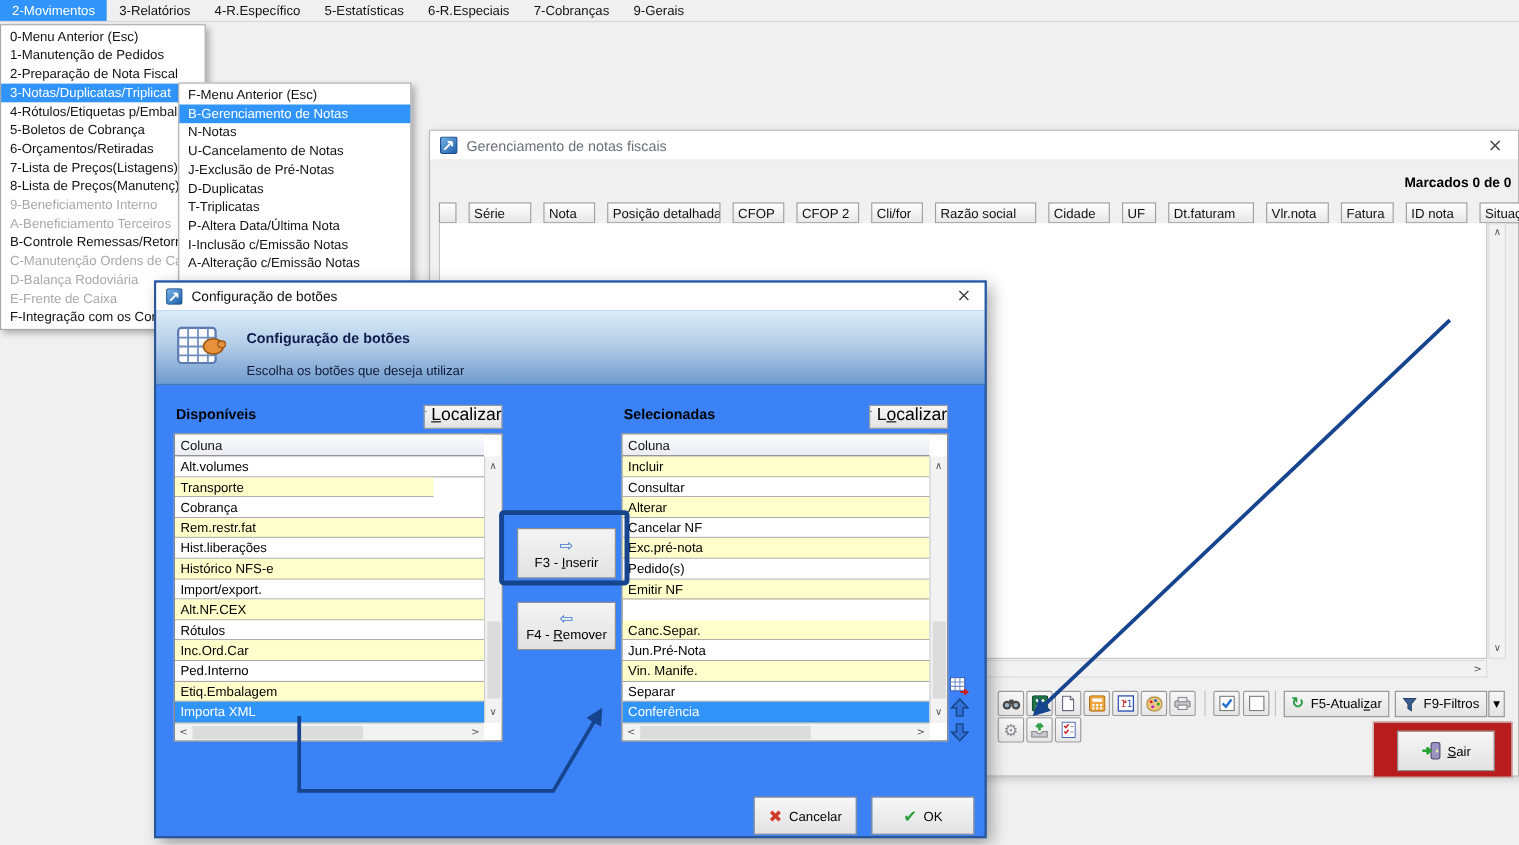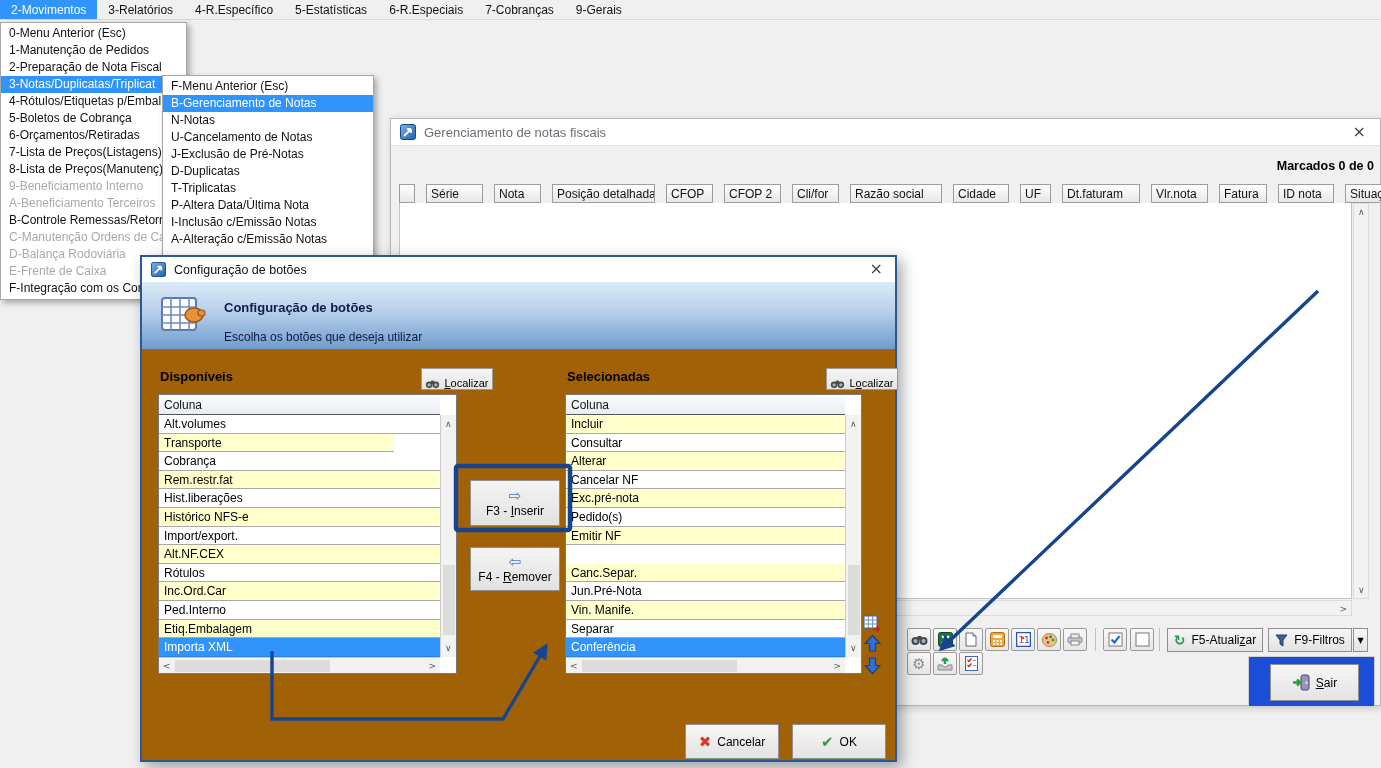--- a/index.html
+++ b/index.html
@@ -40,34 +40,34 @@
   #nv-scroll { left:962px; top:84px; width:16px; height:396px; }
   #nh-scroll { left:8px; top:481px; width:953px; height:16px; background:#f2f2f2; border:1px solid #dcdcdc; }
   .sarrow { position:absolute; font-size:9px; color:#555; font-family:"DejaVu Sans",sans-serif; }
   .sthumb { position:absolute; background:#dcdcdc; }
 
   .toolbtn { position:absolute; width:24px; height:23px; background:linear-gradient(#f8f8f8,#e6e6e6);
              border:1px solid #9a9a9a; border-radius:2px; display:flex; align-items:center; justify-content:center; }
   .vsep { position:absolute; width:1px; height:23px; background:#c0c0c0; }
   .cmdbtn { position:absolute; background:linear-gradient(#f6f6f6,#e3e3e3); border:1px solid #8f8f8f;
             font-size:12px; color:#000; display:flex; align-items:center; justify-content:center; gap:6px; cursor:default; }
-  #sair-panel { left:857px; top:537px; width:127px; height:51px; background:#1d4ed8; border:1px solid #cfcfcf; }
+  #sair-panel { left:857px; top:537px; width:127px; height:51px; background:#b91c1c; border:1px solid #cfcfcf; }
 
   
-  #dialog { left:140px; top:255px; width:757px; height:507px; background:#a16207;
+  #dialog { left:140px; top:255px; width:757px; height:507px; background:#3b82f6;
             border:2px solid #2b5797; box-shadow:5px 5px 14px rgba(0,0,0,.35); z-index:30; }
   #dlg-title { left:0; top:0; width:100%; height:25px; background:#fff; display:flex; align-items:center; }
   #dlg-title-text { font-size:12.5px; color:#111; }
   #dlg-band { left:0; top:25px; width:100%; height:68px;
               background:linear-gradient(#dcebf8 0%, #b6cfe9 45%, #6f9bce 100%); border-bottom:1px solid #4a76ad; }
   #dlg-band-title { left:82px; top:18px; font-size:13px; font-weight:bold; color:#0d1b4c; }
   #dlg-band-sub { left:82px; top:48px; font-size:12px; color:#101a3a; }
   .grp-label { font-size:13px; font-weight:bold; color:#000; }
   .findbtn { position:absolute; width:72px; height:22px; background:linear-gradient(#f6f6f6,#e4e4e4);
-             border:1px solid #9a9a9a; font-size:11px; display:flex; align-items:flex-end; justify-content:center; gap:4px;margin-left:36px; }
+             border:1px solid #9a9a9a; font-size:16px; display:flex; align-items:flex-start; justify-content:center; gap:4px; }
   .listbox { position:absolute; width:299px; height:280px; background:#fff; border:1px solid #7a7a7a; overflow:hidden; }
   .lb-head { position:absolute; left:0; top:0; height:20px; background:linear-gradient(#fbfcfe,#e9edf4);
              border-bottom:1px solid #555; font-size:12px; padding:3px 0 0 5px; color:#111; }
   .lrow { position:absolute; left:0; height:18.6px; font-size:12px; padding:2px 0 0 5px; color:#000;
           border-bottom:1px solid #a8a8a8; background:#fff; white-space:nowrap; overflow:hidden; }
   .lrow.yellow { background:#ffffcb; }
   .lrow.sel { background:#3094fa; color:#fff; border-bottom-color:#2b7fd8; }
   .lb-vscroll { position:absolute; top:20px; width:16px; background:#f2f2f2; border-left:1px solid #ccc; }
   .lb-hscroll { position:absolute; left:0; height:17px; background:#f2f2f2; border-top:1px solid #ccc; }
   .bigbtn { position:absolute; width:90px; background:linear-gradient(#f4f4f4,#e2e2e2); border:1px solid #8f8f8f;

